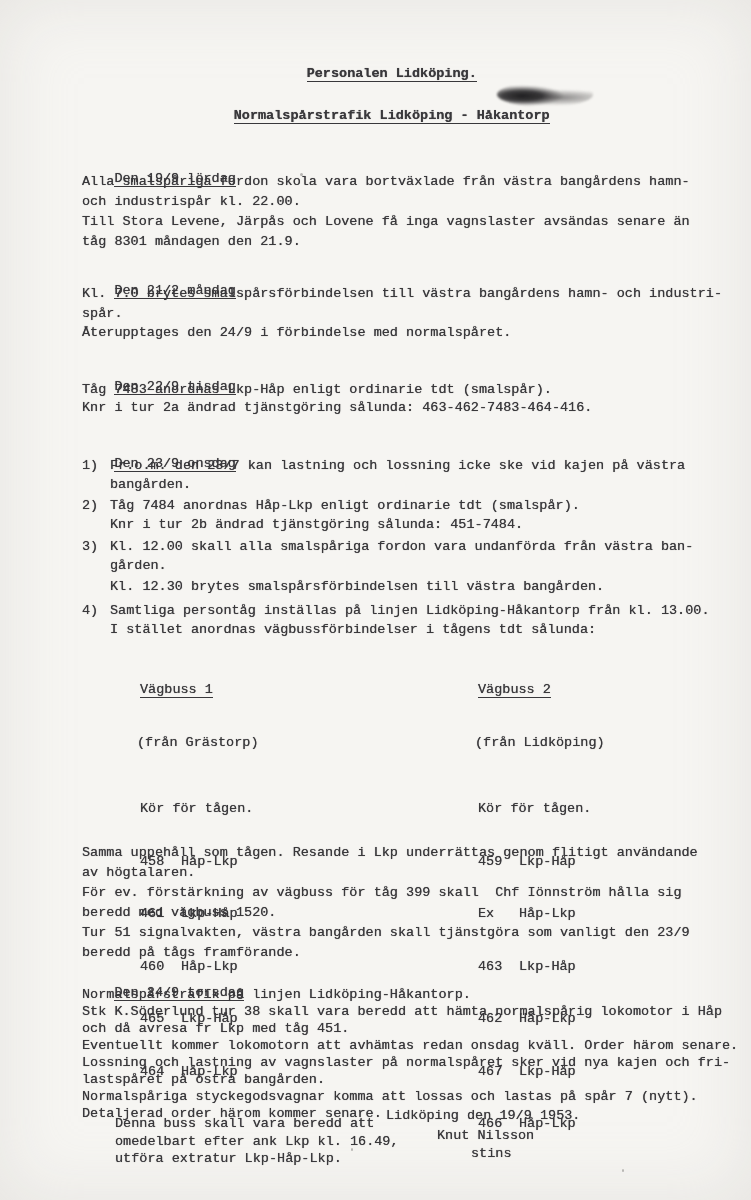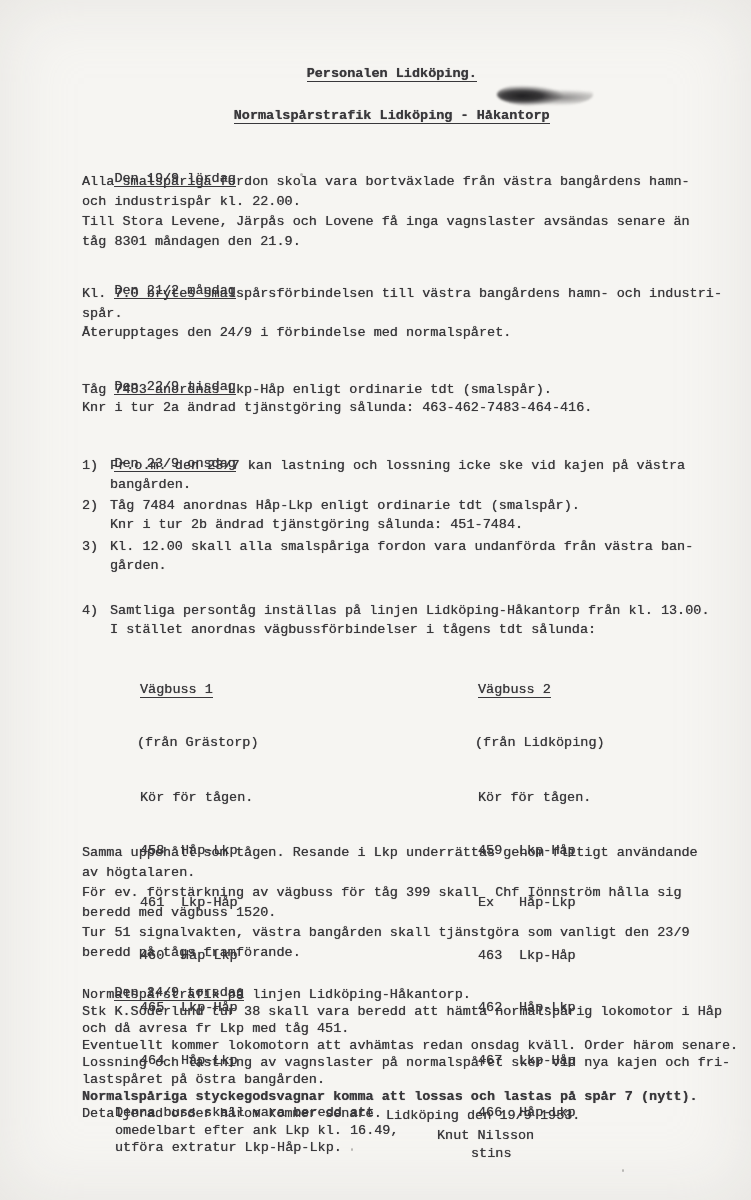--- a/index.html
+++ b/index.html
@@ -23,21 +23,21 @@
   }
   .tight { line-height:17px; }
   .center { left:0; width:100%; text-align:center; }
   .bold { font-weight:bold; }
   .u { border-bottom:1.5px solid currentColor; padding-bottom:0px; }
   .item { display:flex; }
   .item .num { flex:0 0 28px; }
   .item .body { flex:1 1 auto; }
   .col { line-height:17.5px; }
   .col .origin { margin-left:-3px; }
-  .col .lead { margin-top:3px; }
+  .col .lead { margin-top:14px; }
   .bus-num { display:inline-block; width:41px; }
   .col-note { margin-left:-25px; white-space:pre-wrap; }
   .smudge {
     position:absolute;
     left:497px; top:82px; width:96px; height:25px;
     background:
       radial-gradient(ellipse 55% 52% at 26% 55%, rgba(24,23,25,0.96) 0%, rgba(33,32,34,0.85) 38%, rgba(60,58,60,0.40) 62%, rgba(90,88,88,0) 80%),
       radial-gradient(ellipse 70% 38% at 62% 62%, rgba(40,38,40,0.55) 0%, rgba(70,68,68,0.25) 55%, rgba(120,118,115,0) 85%);
     filter: blur(1.3px);
     border-radius:50%;
@@ -92,20 +92,21 @@
     <span class="num">2)</span>
     <span class="body">Tåg 7484 anordnas Håp-Lkp enligt ordinarie tdt (smalspår).
 Knr i tur 2b ändrad tjänstgöring sålunda: 451-7484.</span>
   </div>
 
   <div class="abs txt item" style="left:82px; top:538px; width:640px; line-height:18.5px;">
     <span class="num">3)</span>
     <span class="body">Kl. 12.00 skall alla smalspåriga fordon vara undanförda från västra ban-
 gården.</span>
   </div>
+  <div class="abs txt" style="left:110px; top:577px;">Kl. 12.30 brytes smalspårsförbindelsen till västra bangården.</div>
 
   <div class="abs txt item" style="left:82px; top:602px; width:655px; line-height:18.5px;">
     <span class="num">4)</span>
     <span class="body">Samtliga persontåg inställas på linjen Lidköping-Håkantorp från kl. 13.00.
 I stället anordnas vägbussförbindelser i tågens tdt sålunda:</span>
   </div>
 
   <div class="abs txt col" style="left:140px; top:646px;">
     <div><span class="u">Vägbuss 1</span></div>
     <div class="origin">(från Grästorp)</div>
@@ -141,21 +142,21 @@
 
   <div class="abs txt" style="left:82px; top:963px;">
     <span class="u">Den 24/9 torsdag</span>
   </div>
   <div class="abs txt tight" style="left:82px; top:986px;">Normalspårstrafik på linjen Lidköping-Håkantorp.</div>
   <div class="abs txt tight" style="left:82px; top:1003px;">Stk K.Söderlund tur 38 skall vara beredd att hämta normalspårig lokomotor i Håp
 och då avresa fr Lkp med tåg 451.</div>
   <div class="abs txt tight" style="left:82px; top:1054px;">Lossning och lastning av vagnslaster på normalspåret sker vid nya kajen och fri-
 lastspåret på östra bangården.</div>
   <div class="abs txt tight" style="left:82px; top:1037px;">Eventuellt kommer lokomotorn att avhämtas redan onsdag kväll. Order härom senare.</div>
-  <div class="abs txt tight" style="left:82px; top:1088px;font-weight:bold;">Normalspåriga styckegodsvagnar komma att lossas och lastas på spår 7 (nytt).</div>
+  <div class="abs txt tight" style="left:82px; top:1088px;">Normalspåriga styckegodsvagnar komma att lossas och lastas på spår 7 (nytt).</div>
   <div class="abs txt tight" style="left:82px; top:1105px;">Detaljerad order härom kommer senare.</div>
 
   <div class="abs txt tight" style="left:386px; top:1107px;">Lidköping den 19/9 1953.</div>
   <div class="abs txt tight" style="left:437px; top:1127px;">Knut Nilsson</div>
   <div class="abs txt tight" style="left:471px; top:1145px;">stins</div>
 
   <div class="speck" style="left:300px; top:173px; width:3px; height:3px;"></div>
   <div class="speck" style="left:351px; top:1148px; width:2px; height:3px;"></div>
   <div class="speck" style="left:622px; top:1169px; width:2px; height:3px;"></div>
 

